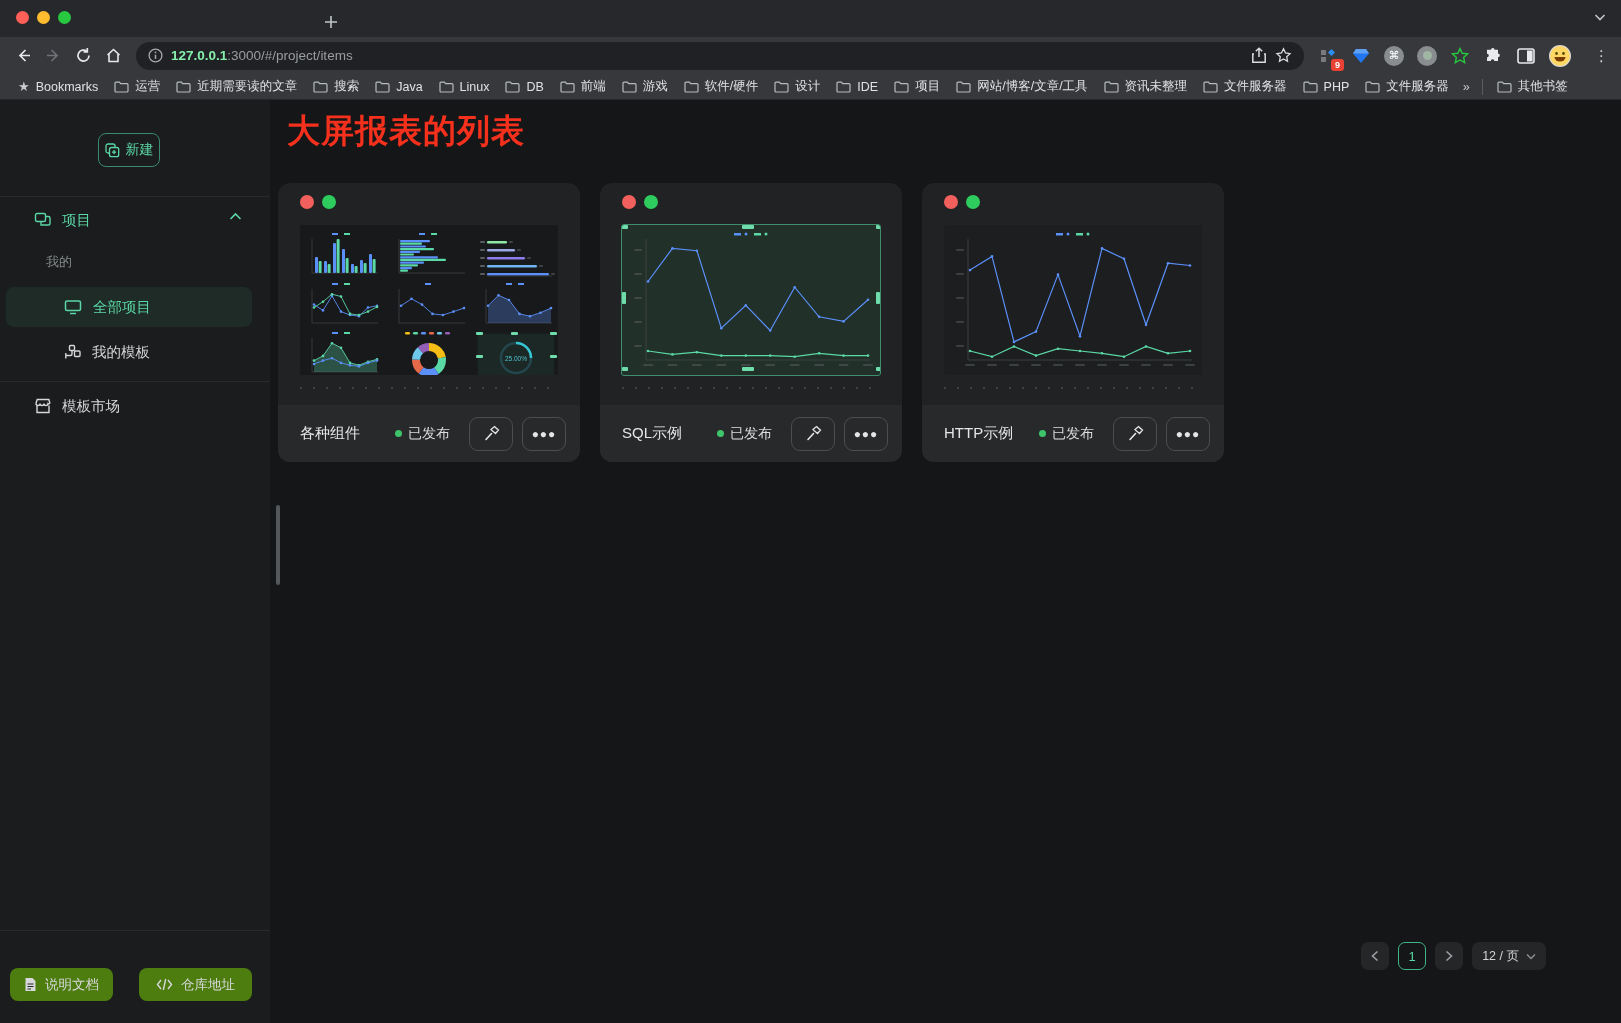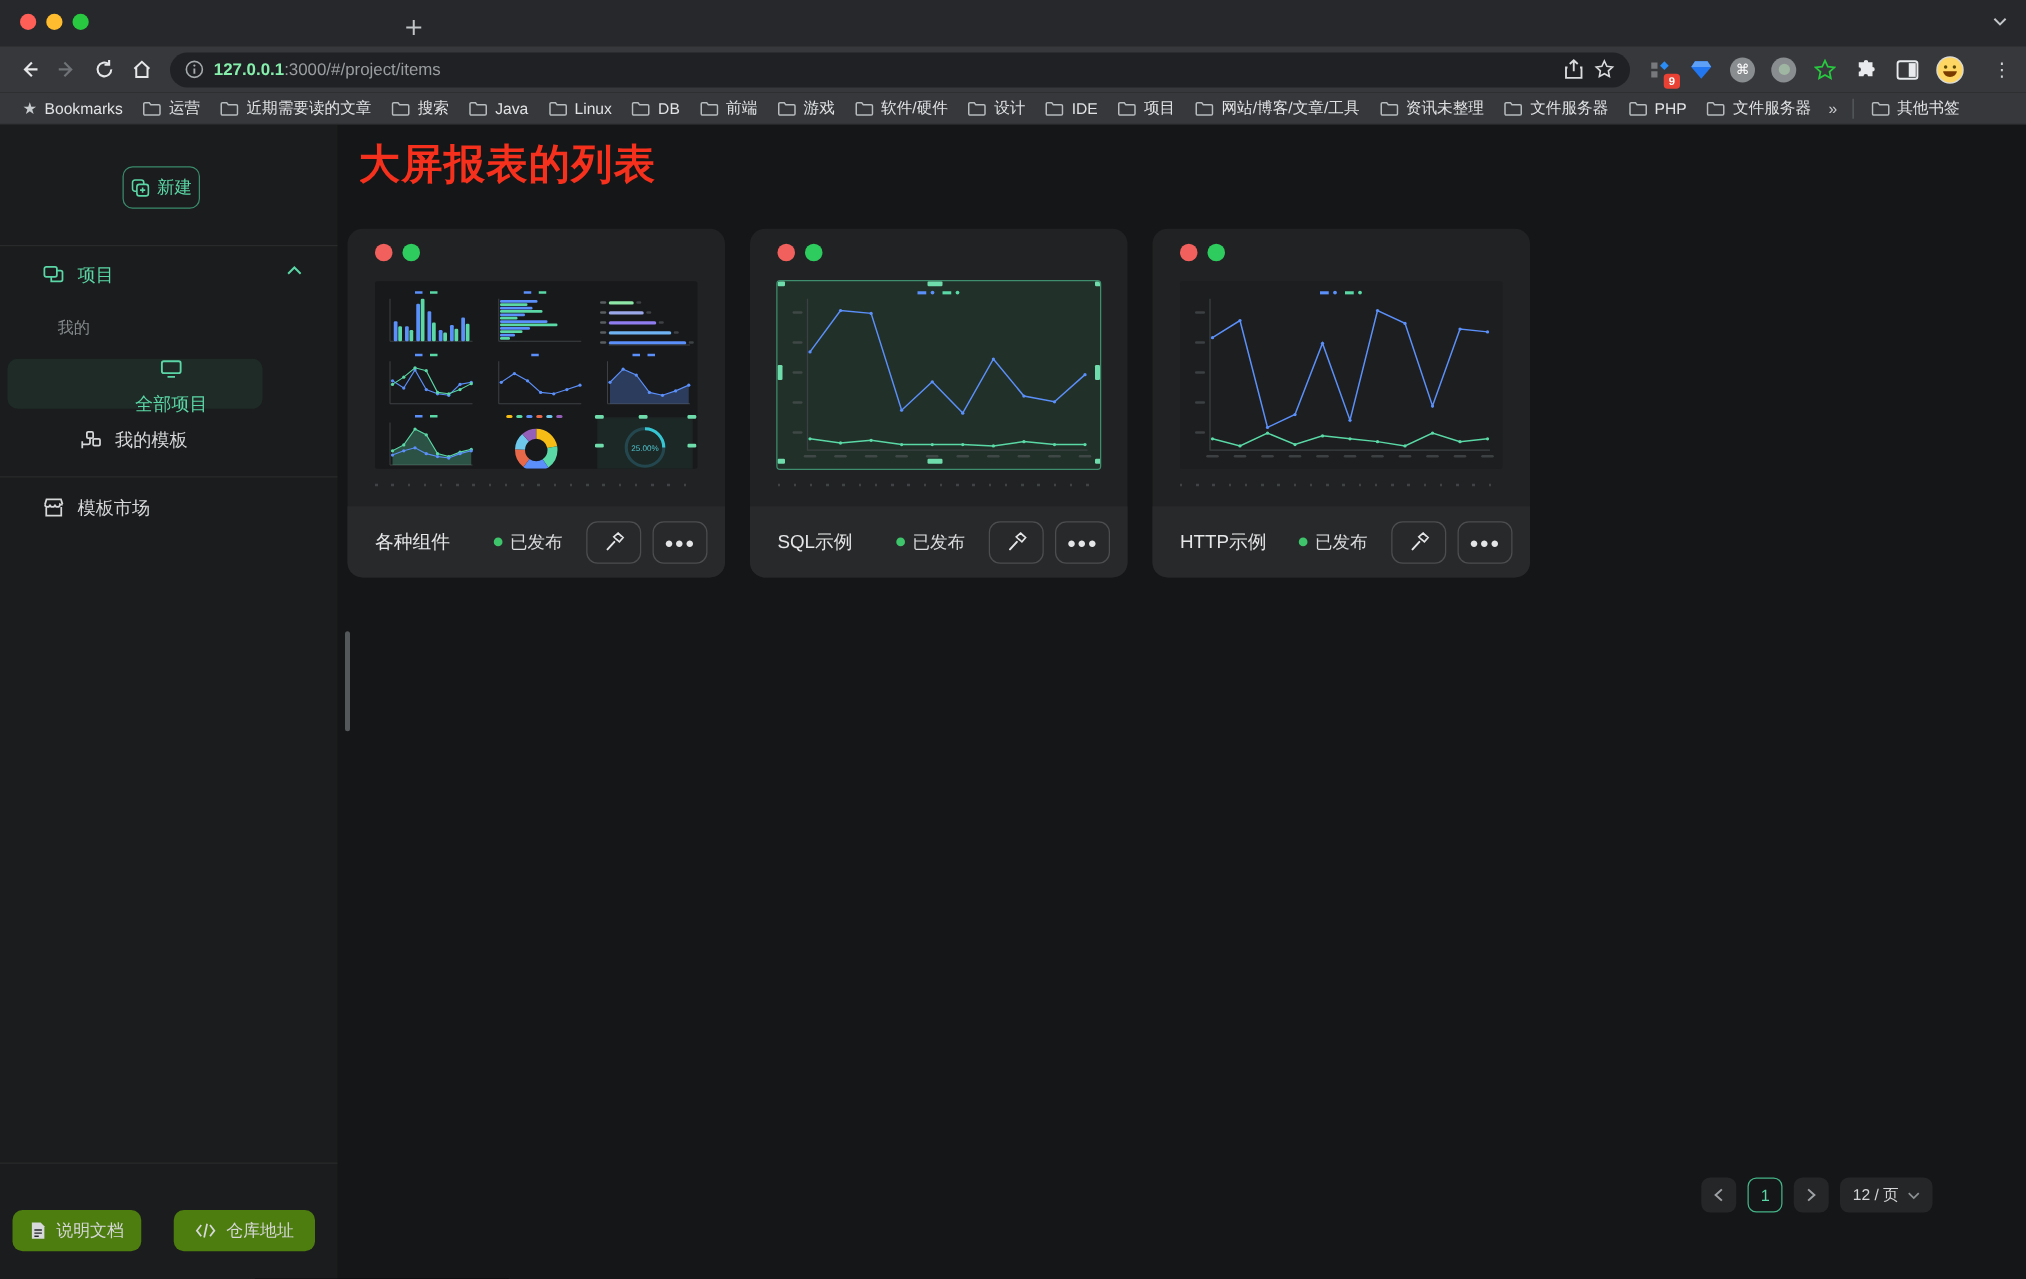--- a/index.html
+++ b/index.html
@@ -44,23 +44,23 @@
   
   .page { position:absolute; left:0; top:100px; width:1621px; height:923px; background:#141617; }
   .sidebar { position:absolute; left:0; top:0; width:270px; height:100%; background:#1a1c1d; }
   .btn-new { position:absolute; left:98px; top:33px; width:62px; height:34px; border:1px solid #3a8a6c;
              border-radius:8px; background:transparent; color:#5bd6a6; font-size:14px;
              display:flex; align-items:center; justify-content:center; gap:6px; cursor:pointer; }
   .sb-hr { position:absolute; left:0; width:270px; height:1px; background:#282a2b; }
   .sb-row { position:absolute; display:flex; align-items:center; gap:10px; font-size:14.5px; color:#d5d7d8; cursor:pointer; }
   .sb-green { color:#5bd6a6; }
   .sb-sub { color:#85898b; font-size:13px; }
-  .sb-active { position:absolute; left:6px; top:187px; width:204px; height:40px; background:#1e2b26;
+  .sb-active { position:absolute; left:6px; top:187px; width:246px; height:40px; background:#1e2b26;
                border-radius:8px; display:flex; align-items:center; gap:11px; padding-left:58px;
-               color:#5bd6a6; font-size:14.5px; cursor:pointer;flex-direction:column; }
+               color:#5bd6a6; font-size:14.5px; cursor:pointer; }
   .sb-foot { position:absolute; left:0; bottom:0; width:270px; height:93px; border-top:1px solid #282a2b; }
   .foot-btn { position:absolute; top:37px; height:33px; background:#4d7c0f; border-radius:8px; border:none;
               color:#d6d8d9; font-size:13.5px; display:flex; align-items:center; justify-content:center; gap:8px; cursor:pointer; }
   .scrollthumb { position:absolute; left:276px; top:405px; width:4px; height:80px; background:#515browser456; background:#55585a; border-radius:2px; }
   .main { position:absolute; left:270px; top:0; width:1351px; height:100%; }
   .hdr { position:absolute; left:0; top:0; width:100%; height:63px; display:flex; align-items:center; }
   .pgtitle { font-size:33px; font-weight:700; margin-left:17px; letter-spacing:1px; }
   .hdr-icons { position:absolute; right:112px; top:0; height:63px; display:flex; align-items:center; gap:40px; }
   .hicon { color:#d4d6d8; cursor:pointer; display:flex; align-items:center; }
   .translate { font-size:15px; font-weight:600; letter-spacing:-1px; }

